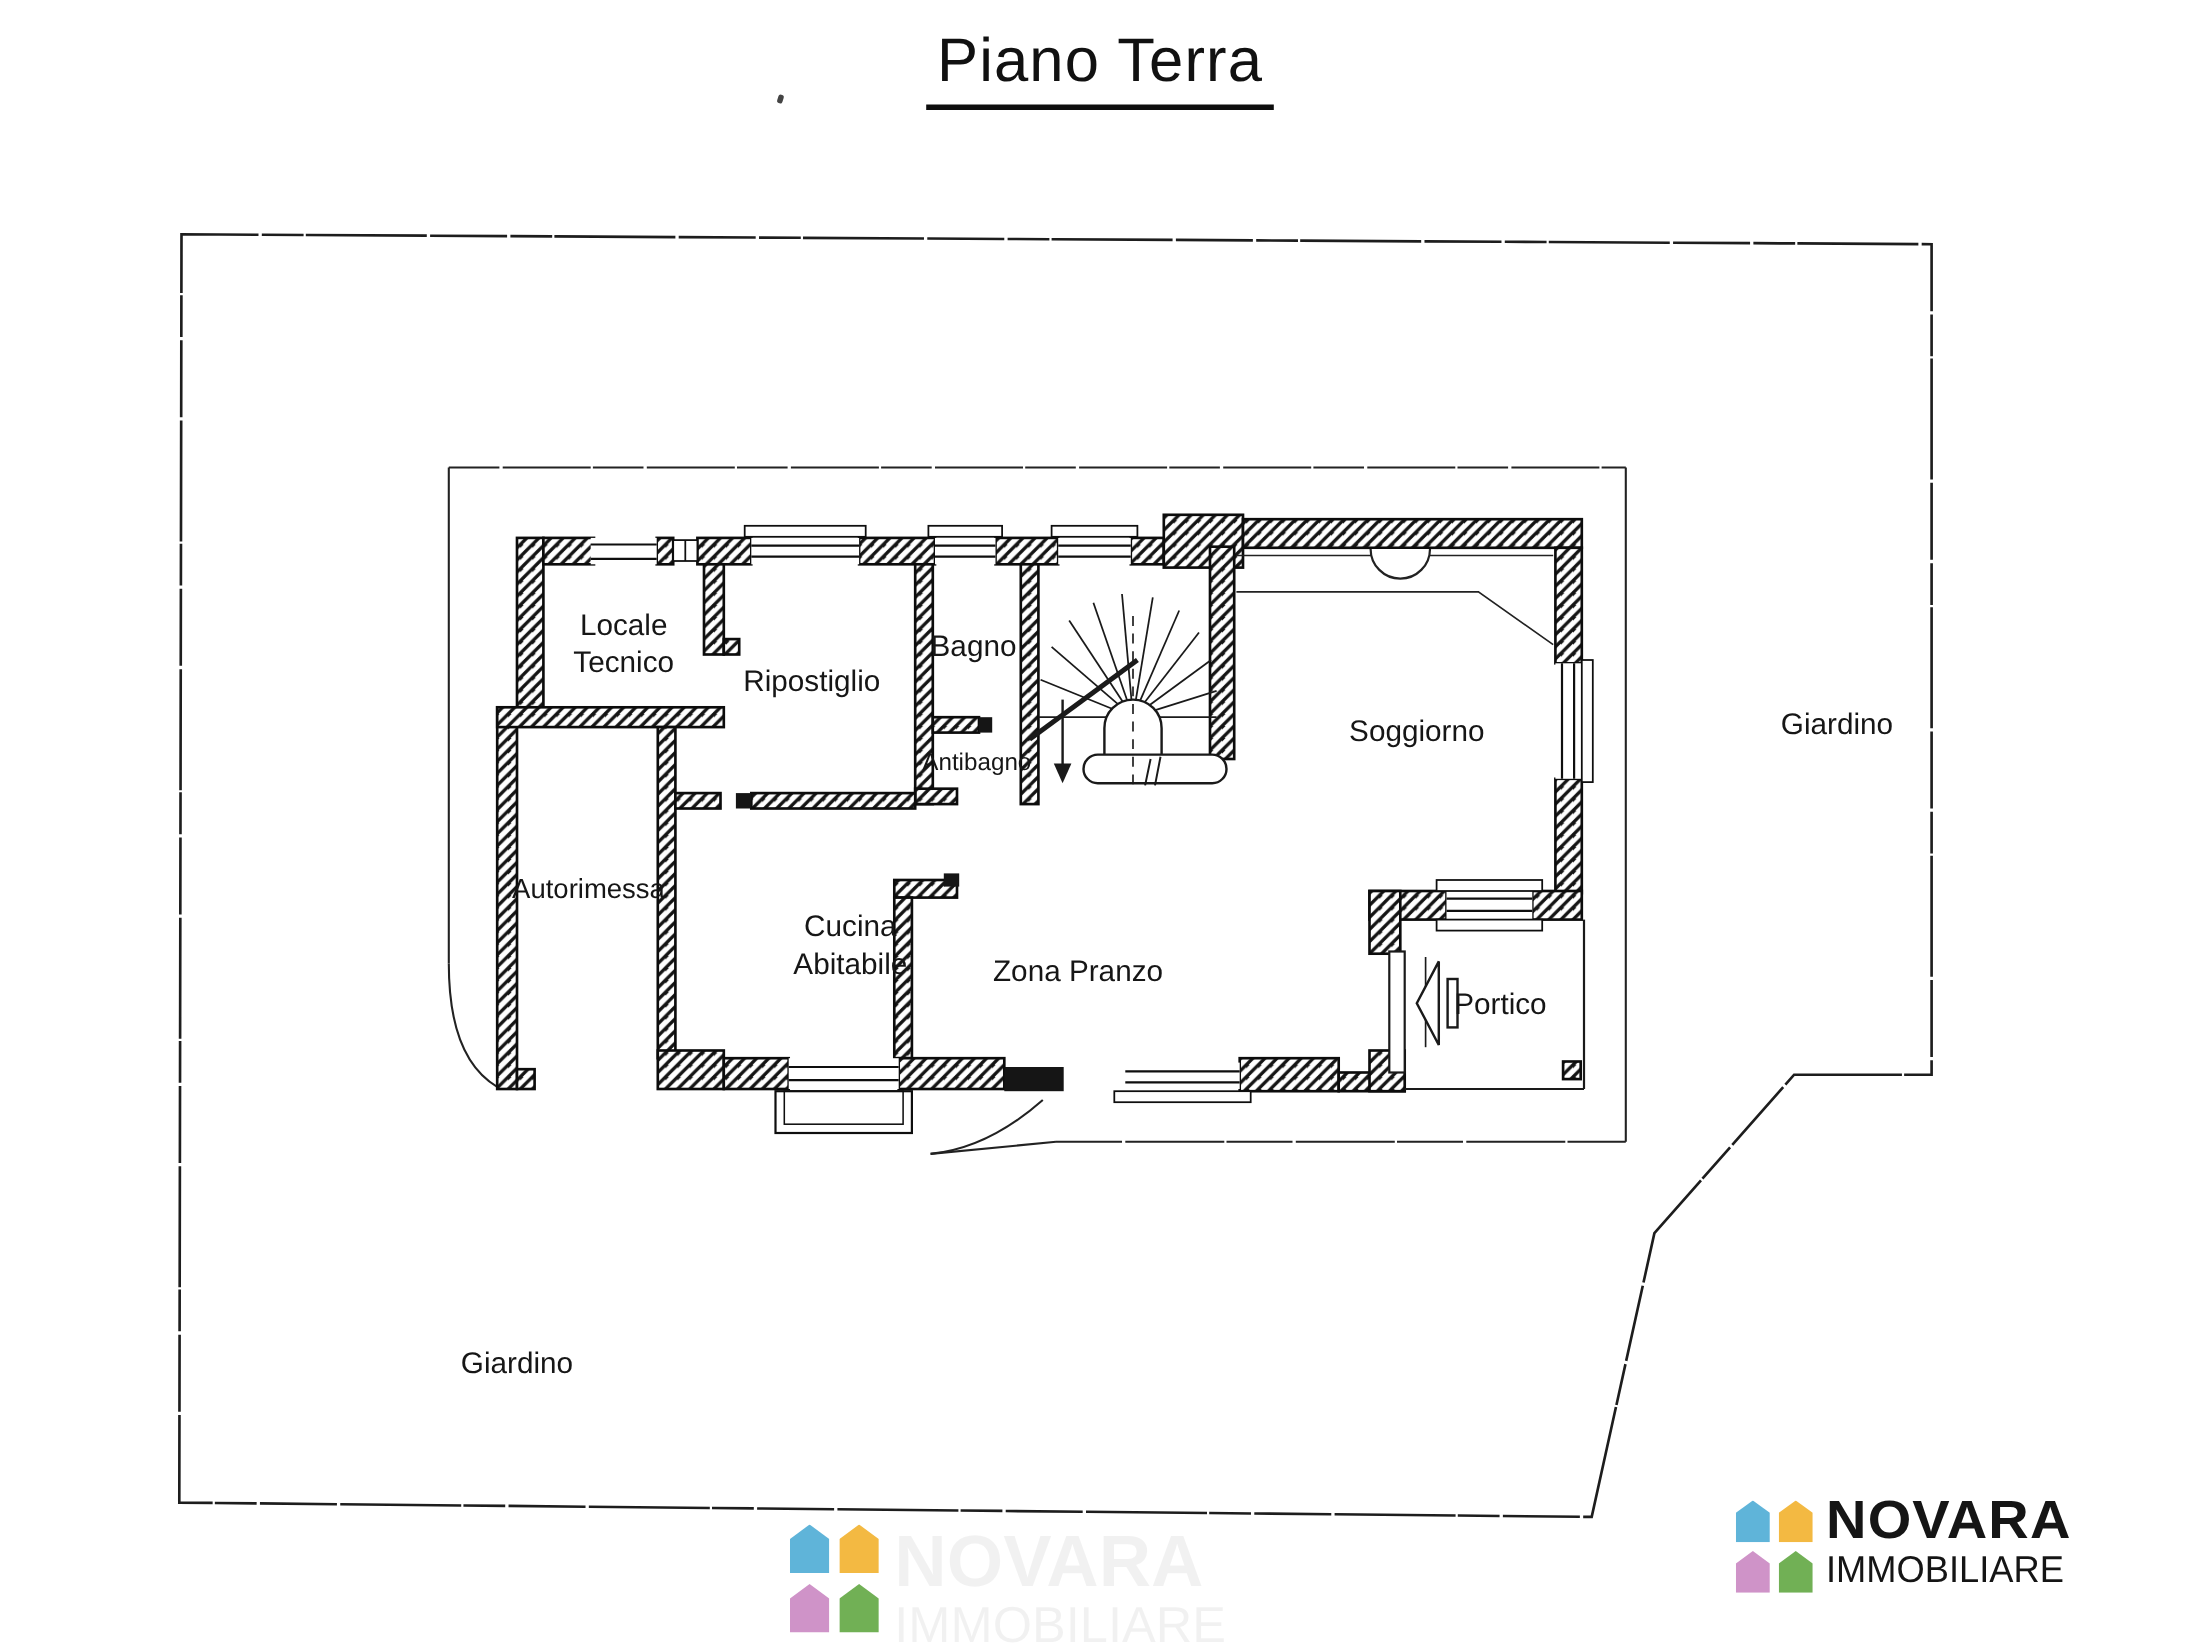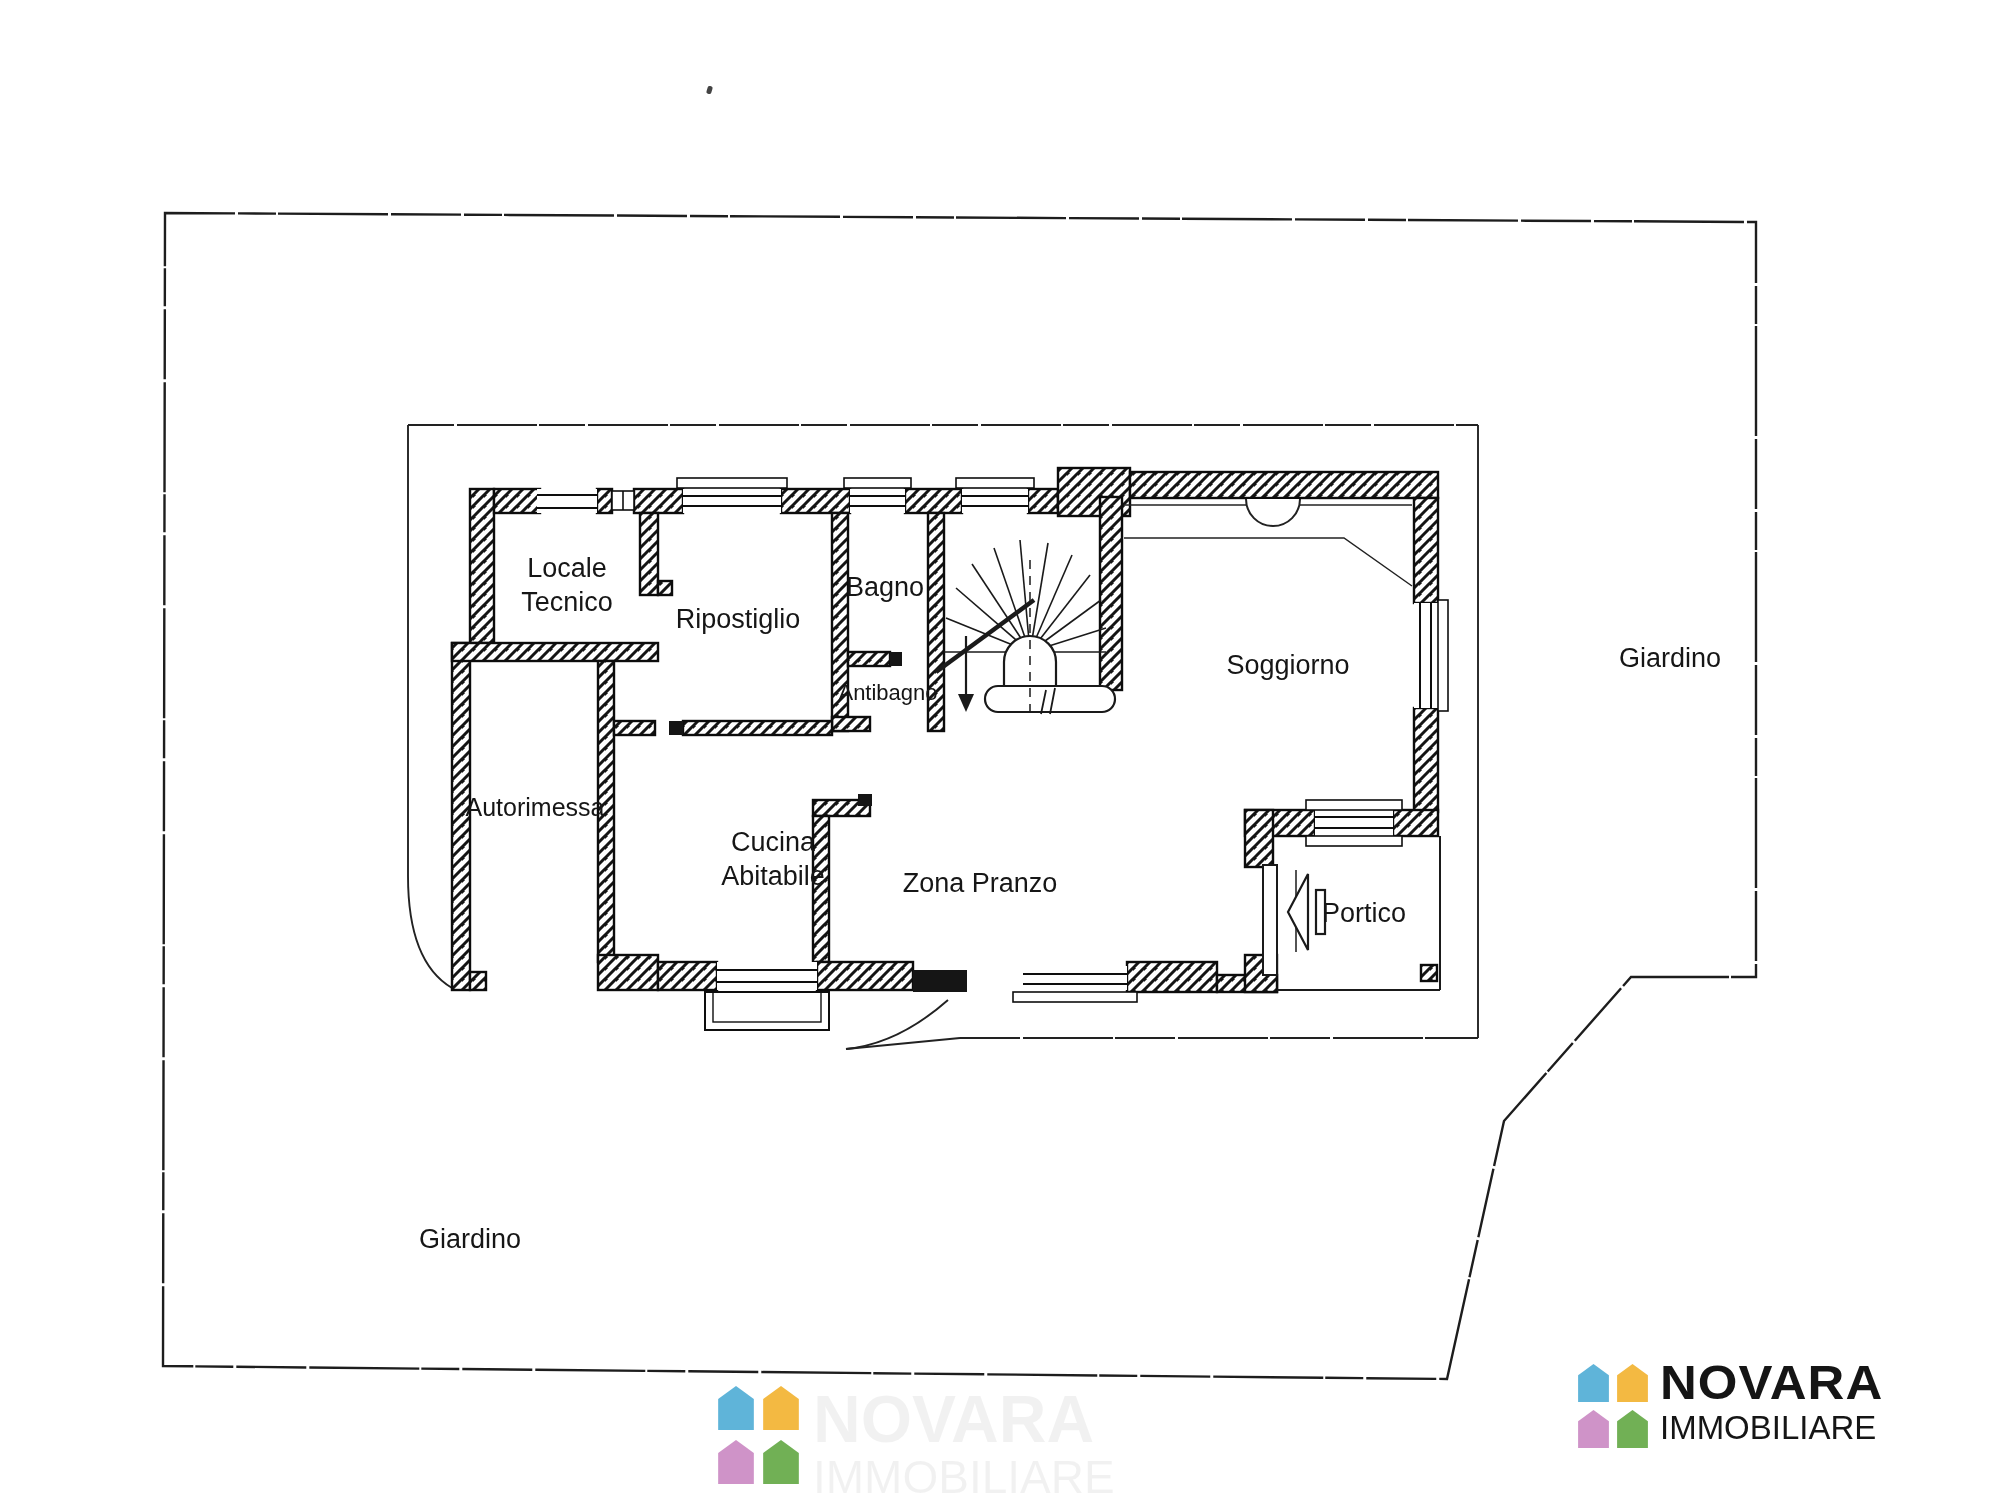--- a/index.html
+++ b/index.html
@@ -22,20 +22,23 @@
   .wm-grid{display:grid;grid-template-columns:36px 36px;grid-gap:10px 9px;}
   .wm-text{margin-left:14px;opacity:0.05;color:#000;}
   .wm-name{font-size:66px;font-weight:700;line-height:1.0;}
   .wm-sub{font-size:46px;font-weight:400;line-height:1.0;margin-top:2px;}
 </style>
 </head>
 <body>
 
 <div class="page">
 
+  <div class="title-wrap">
+    <div class="title">Piano Terra</div>
+  </div>
   <div class="speck"></div>
 
   <svg class="plan" width="2000" height="1500" viewBox="0 0 2000 1500">
     <defs>
       <pattern id="hatch" width="11" height="11" patternUnits="userSpaceOnUse">
         <rect width="11" height="11" fill="#ffffff"></rect>
         <path d="M-2,13 L13,-2 M-7,8 L8,-7 M3,19 L19,3" stroke="#141414" stroke-width="3"></path>
       </pattern>
     </defs>
 

